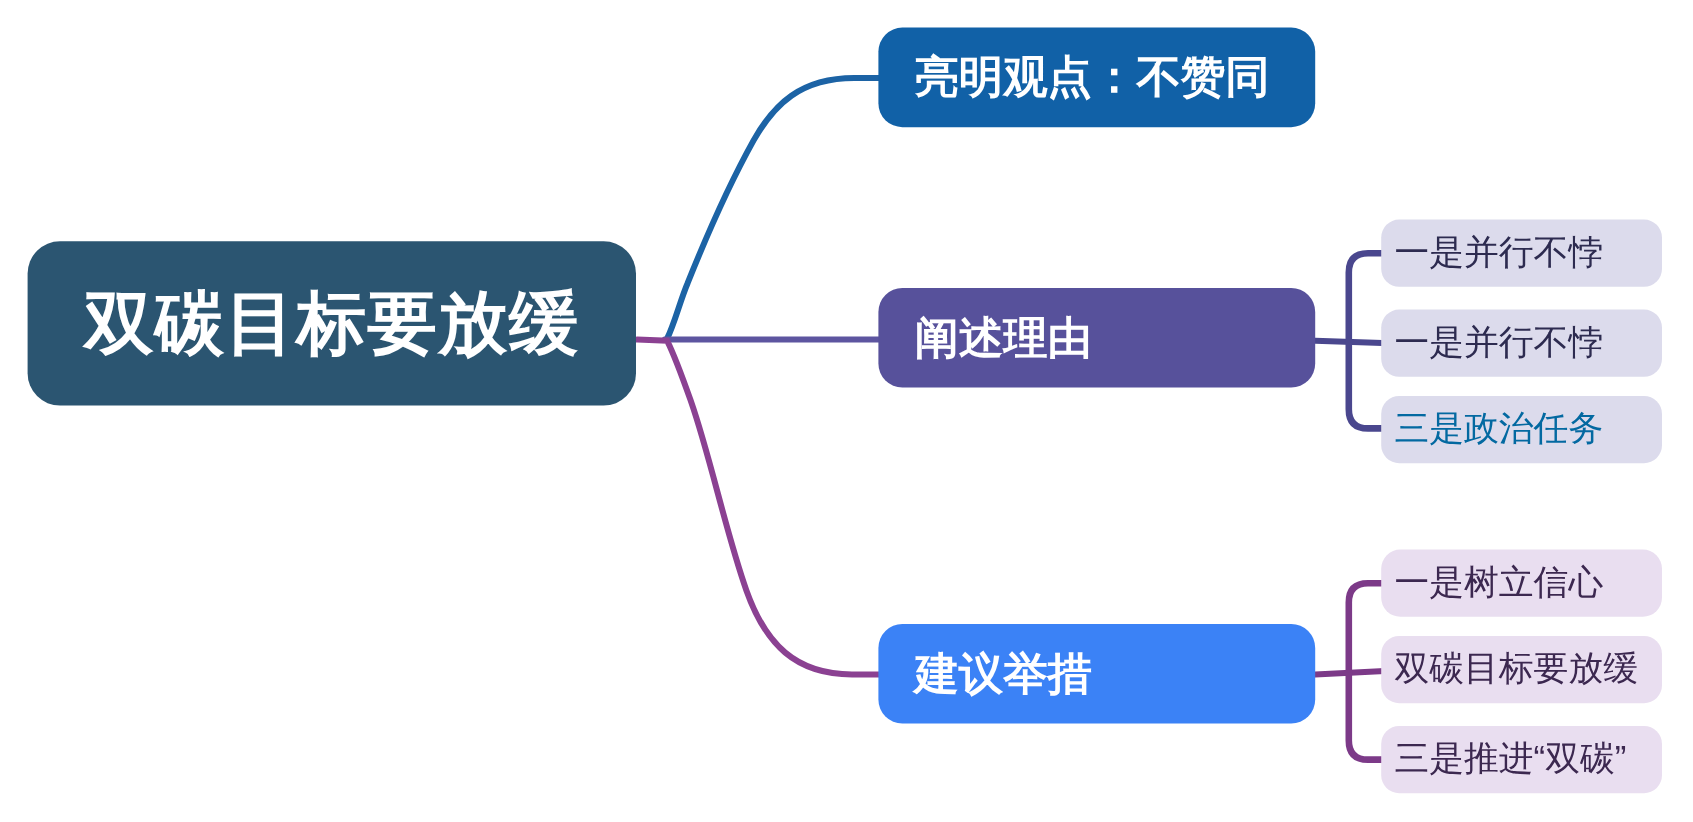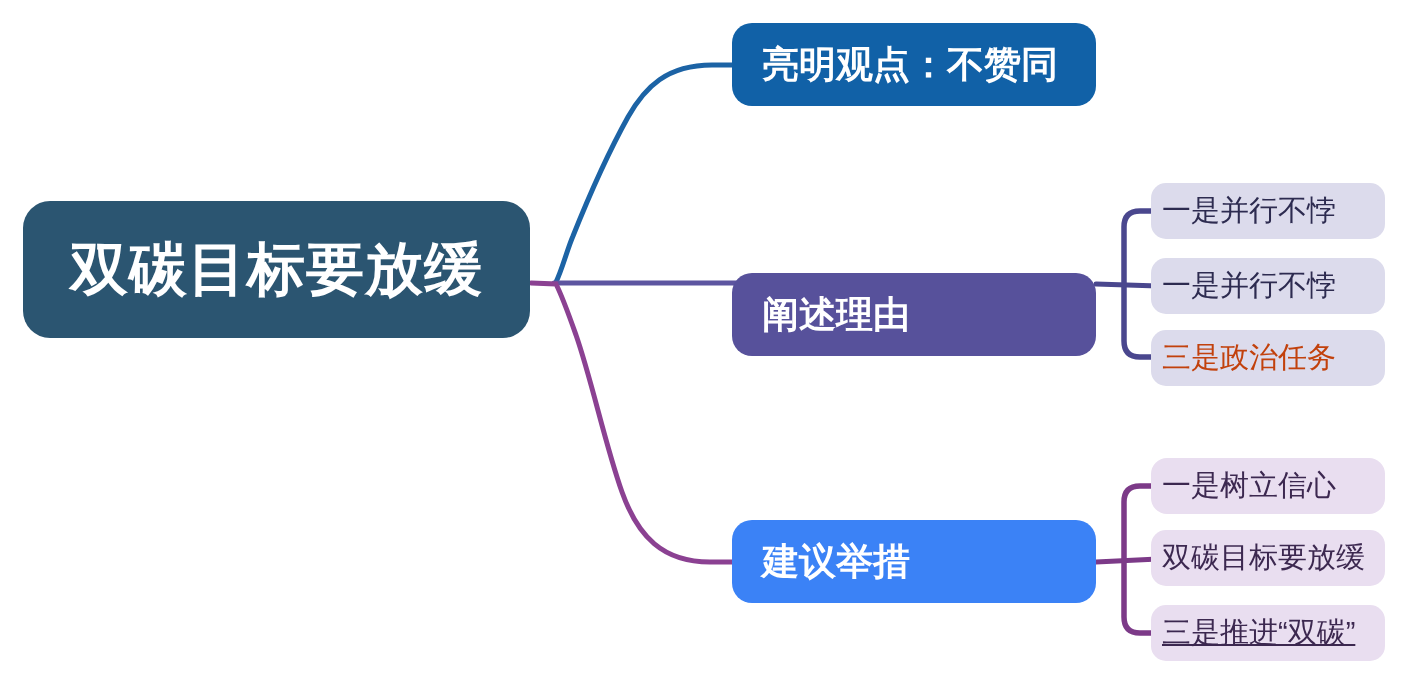--- a/index.html
+++ b/index.html
@@ -49,21 +49,21 @@
   .node-branch {
     left: 732px;
     width: 364px;
     height: 83px;
     border-radius: 20px;
     padding-left: 30px;
     font-size: 37px;
     font-weight: 700;
   }
   .branch-1 { top: 23px; }
-  .branch-2 { top: 240px; margin-top: 33px; }
+  .branch-2 { top: 240px; }
   .branch-3 { top: 520px; }
   .node-child {
     left: 1151px;
     width: 234px;
     height: 56px;
     border-radius: 15px;
     padding-left: 11px;
     font-size: 29px;
     font-weight: 400;
   }
@@ -109,27 +109,27 @@
   <div class="node node-branch branch-3" style="background-color: #3b82f6; color: rgb(255, 255, 255);">
     <span>建议举措</span>
   </div>
 
   <div class="node node-child child-2-1" style="background-color: rgb(220, 219, 236); color: rgb(45, 43, 80);">
     <span>一是并行不悖</span>
   </div>
   <div class="node node-child child-2-2" style="background-color: rgb(220, 219, 236); color: rgb(45, 43, 80);">
     <span>一是并行不悖</span>
   </div>
-  <div class="node node-child child-2-3" style="background-color: rgb(220, 219, 236); color: #c2410c;">
+  <div class="node node-child child-2-3" style="background-color: rgb(220, 219, 236); color: #0369a1;">
     <span>三是政治任务</span>
   </div>
 
   <div class="node node-child child-3-1" style="background-color: rgb(233, 222, 240); color: rgb(60, 40, 80);">
     <span>一是树立信心</span>
   </div>
   <div class="node node-child child-3-2" style="background-color: rgb(233, 222, 240); color: rgb(60, 40, 80);">
     <span>双碳目标要放缓</span>
   </div>
-  <div class="node node-child child-3-3" style="background-color: rgb(233, 222, 240); color: rgb(60, 40, 80); text-decoration: underline;">
+  <div class="node node-child child-3-3" style="background-color: rgb(233, 222, 240); color: rgb(60, 40, 80);">
     <span>三是推进“双碳”</span>
   </div>
 
 </div>
 
 </body></html>

